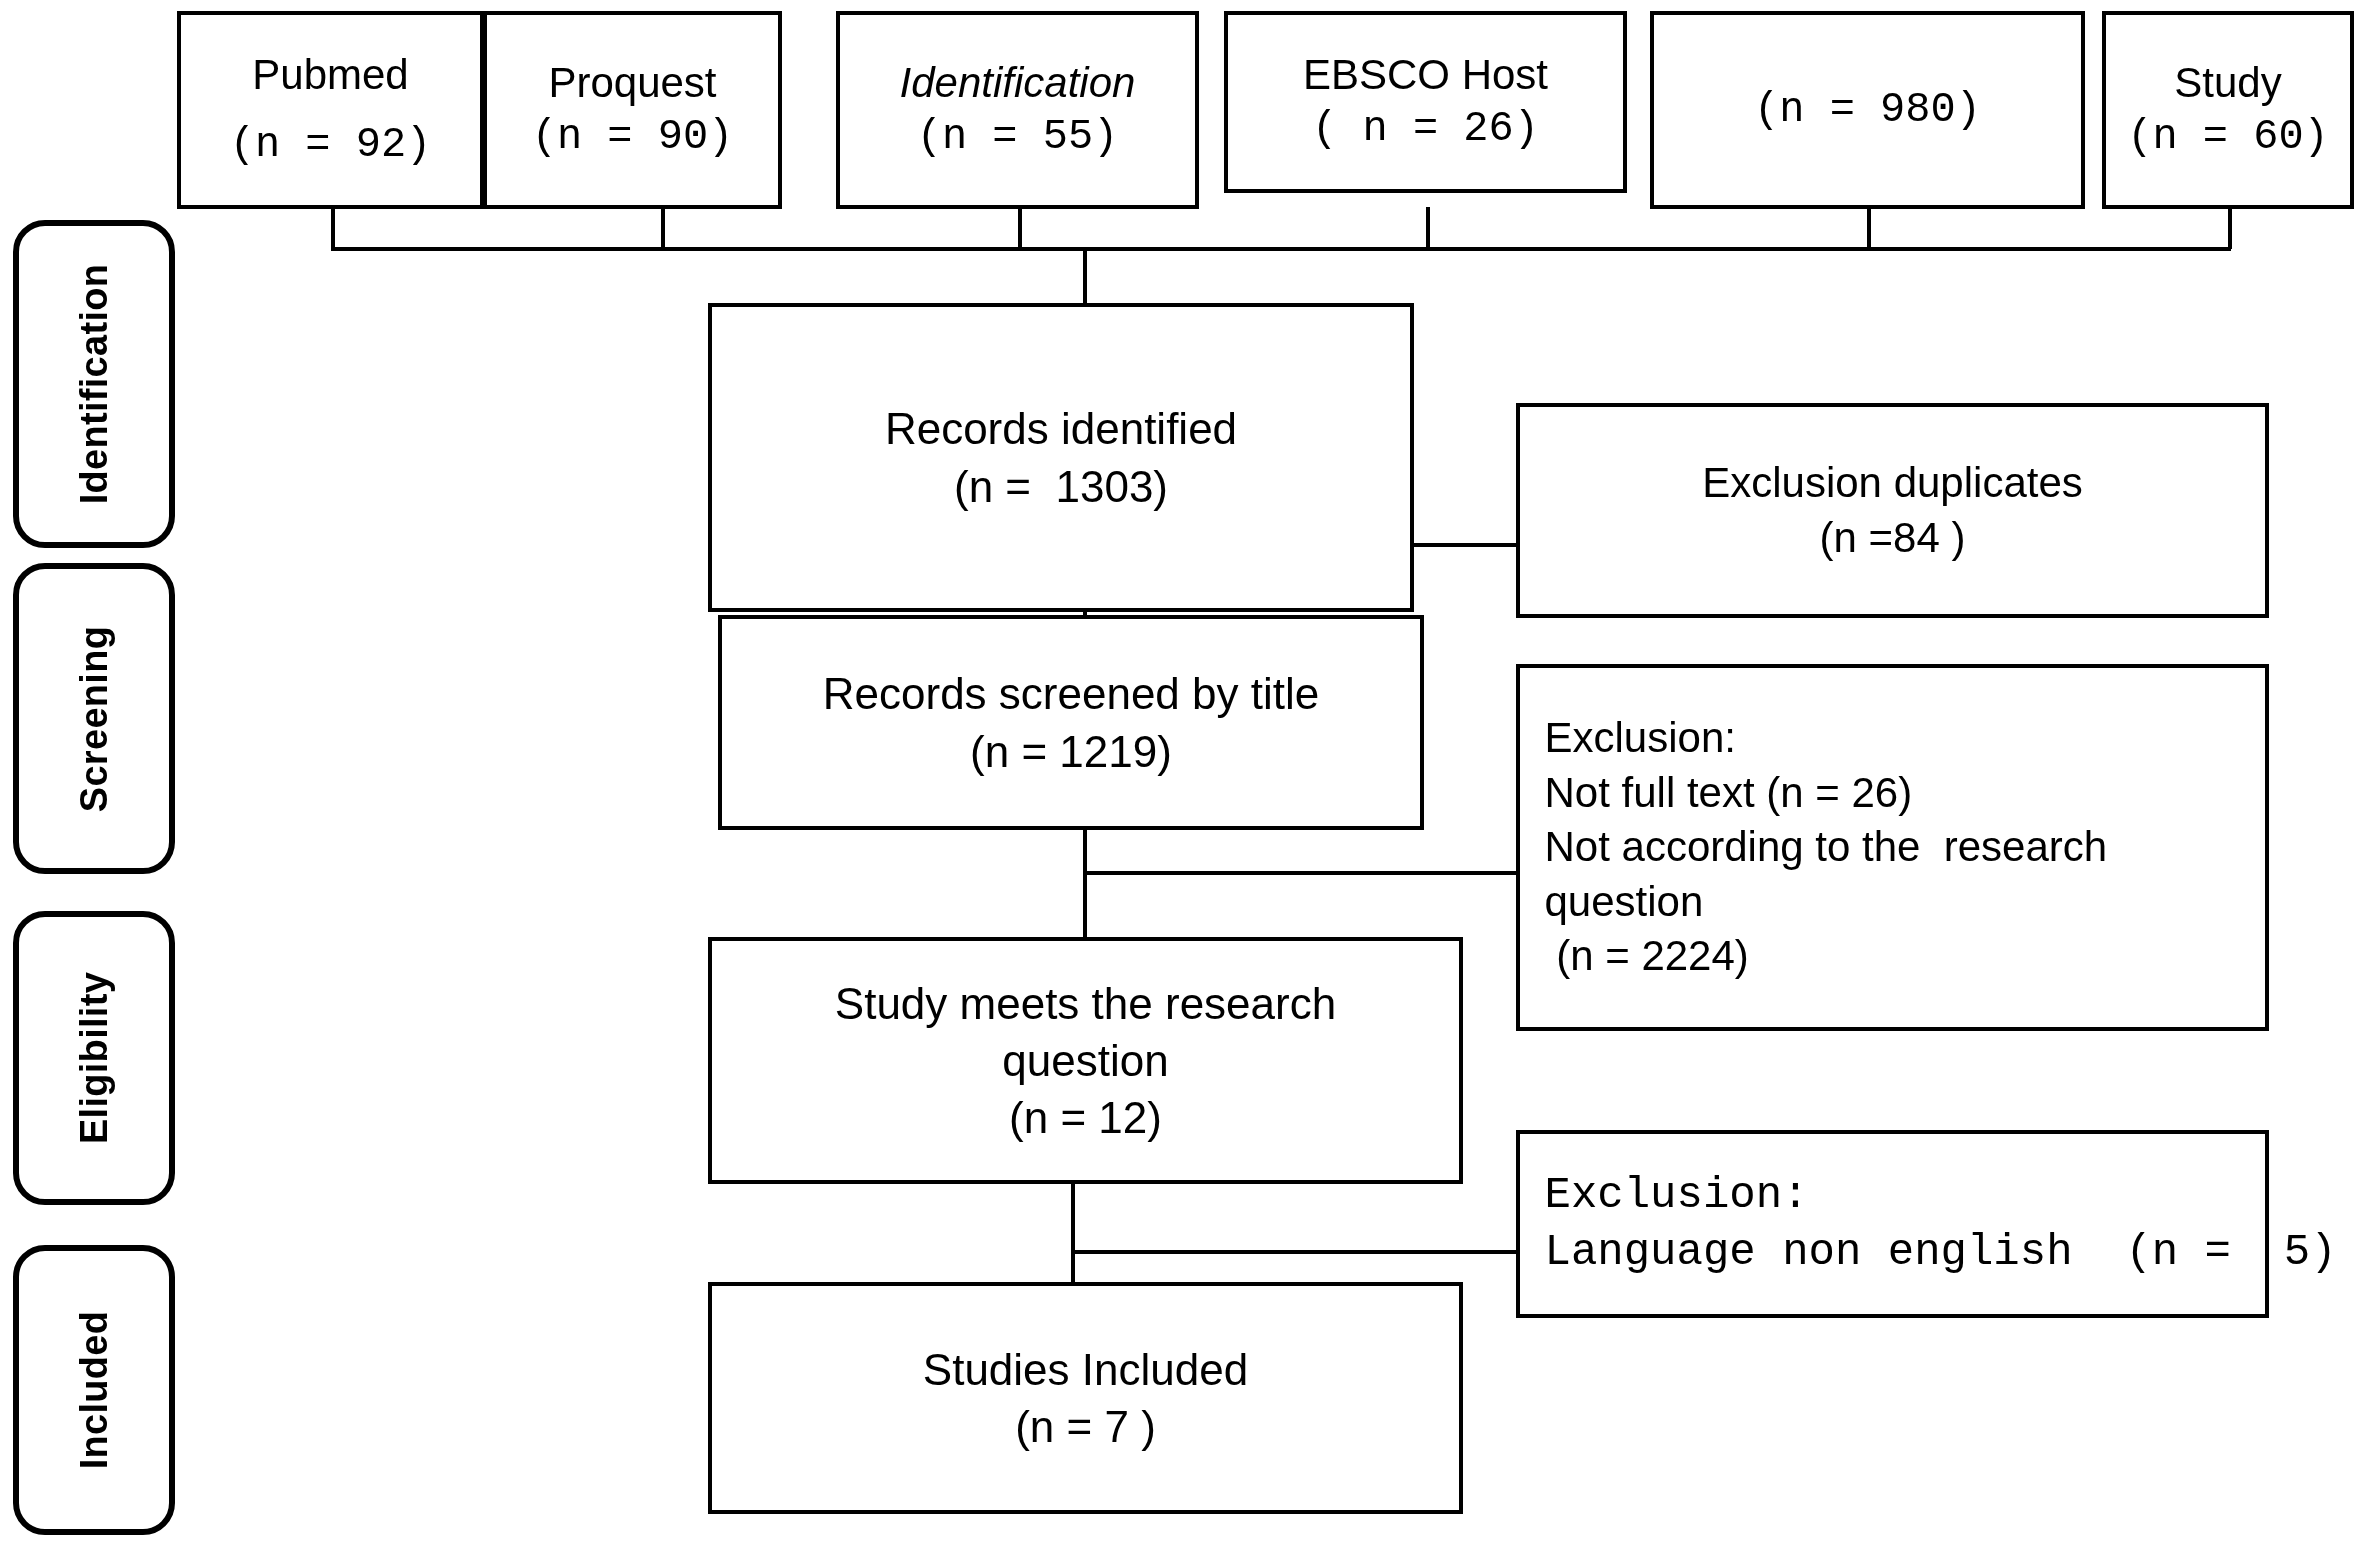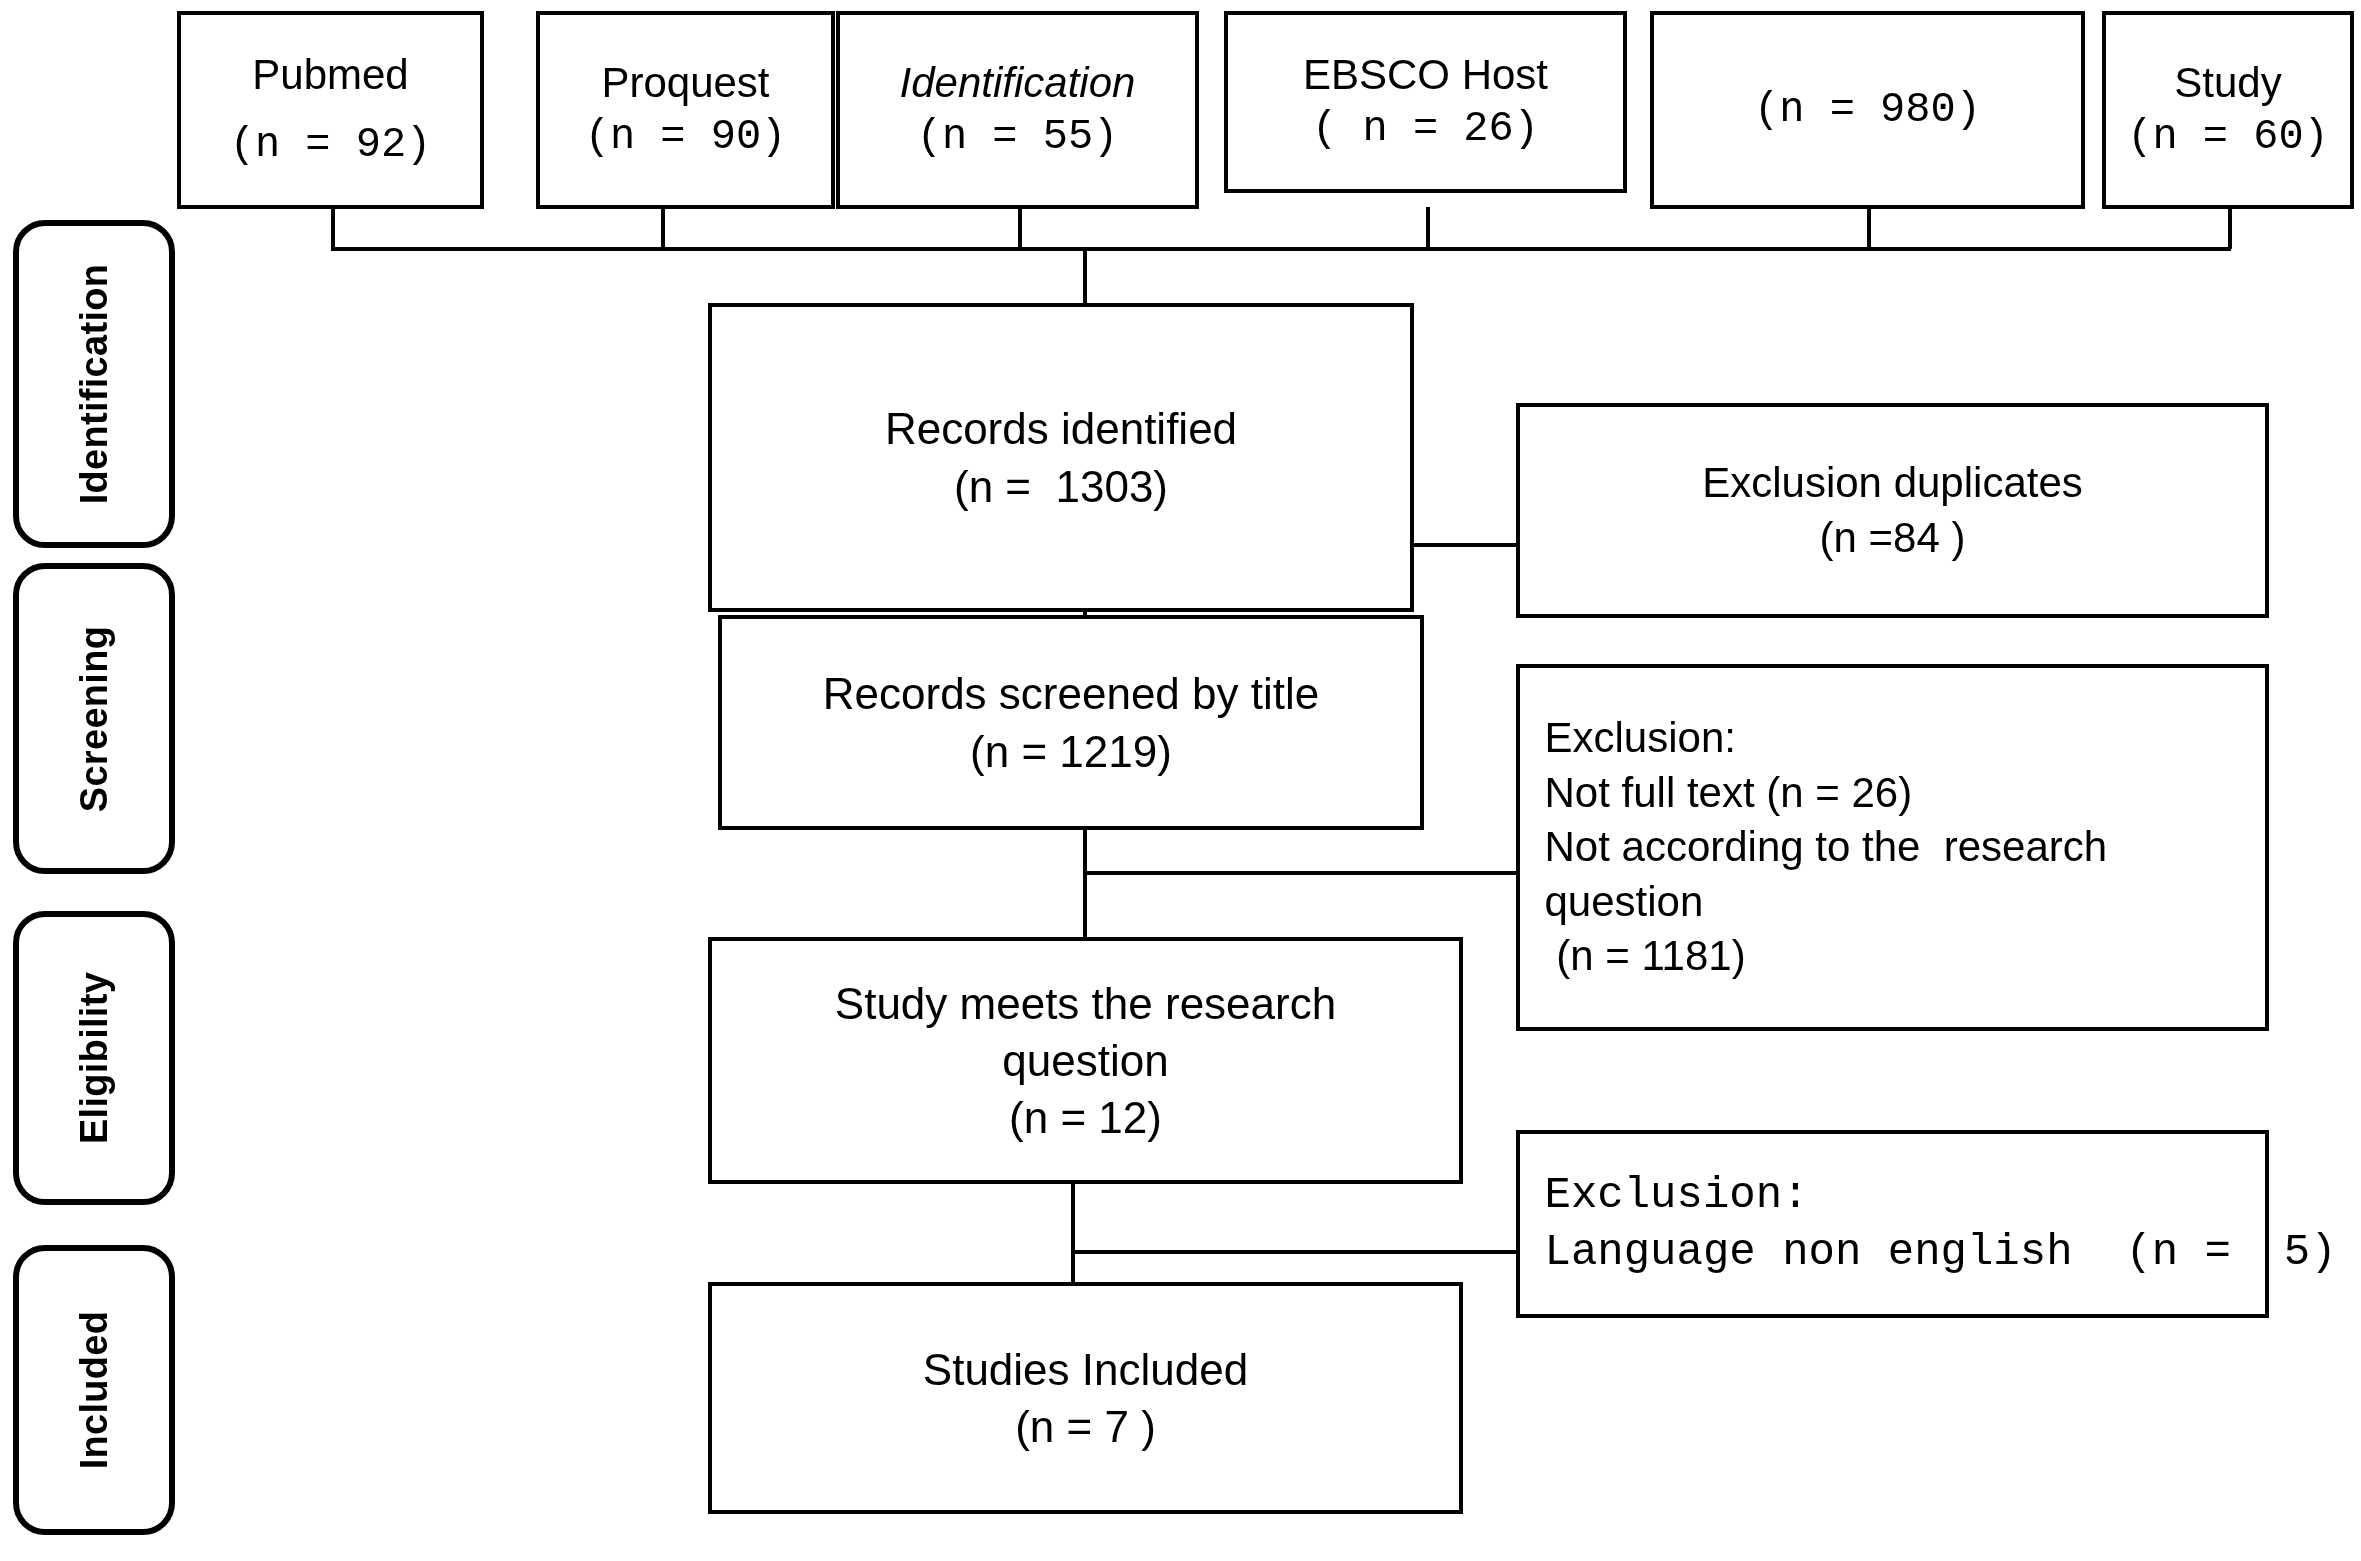--- a/index.html
+++ b/index.html
@@ -88,21 +88,21 @@
 </head>
 <body>
 
 <div id="diagram">
 
   <div class="box" style="left:177px; top:11.3px; width:307px; height:198px;gap:16px;">
     <span class="ln sans src-title">Pubmed</span>
     <span class="ln serif src-n">(n = 92)</span>
   </div>
 
-  <div class="box" style="left:536px; top:11.3px; width:299px; height:198px;">
+  <div class="box" style="left:483px; top:11.3px; width:299px; height:198px;">
     <span class="ln sans src-title">Proquest</span>
     <span class="ln serif src-n">(n = 90)</span>
   </div>
 
   <div class="box" style="left:836px; top:11.3px; width:363px; height:198px;">
     <span class="ln sans ital src-title">Identification</span>
     <span class="ln serif src-n">(n = 55)</span>
   </div>
 
   <div class="box" style="left:1224px; top:11.3px; width:403px; height:182px;">
@@ -169,21 +169,21 @@
   <div class="box" style="left:1516px; top:403px; width:753px; height:215px;">
     <span class="ln sans side-line">Exclusion duplicates</span>
     <span class="ln sans side-line">(n =84 )</span>
   </div>
 
   <div class="box leftalign" style="left:1516px; top:664px; width:753px; height:367px;">
     <span class="ln sans side-line">Exclusion:</span>
     <span class="ln sans side-line">Not full text (n = 26)</span>
     <span class="ln sans side-line">Not according to the  research</span>
     <span class="ln sans side-line">question</span>
-    <span class="ln sans side-line"> (n = 1181)</span>
+    <span class="ln sans side-line"> (n = 2224)</span>
   </div>
 
   <div class="box leftalign" style="left:1516px; top:1130px; width:753px; height:188px;">
     <span class="ln serif side-line-serif">Exclusion:</span>
     <span class="ln serif side-line-serif">Language non english  (n =  5)</span>
   </div>
 
   <div class="vline" style="left:1083px; top:612px; height:4.7px;"></div>
   <div class="vline" style="left:1083px; top:543px; height:73px;"></div>
   <div class="hline" style="left:1083px; top:543px; width:435px;"></div>

